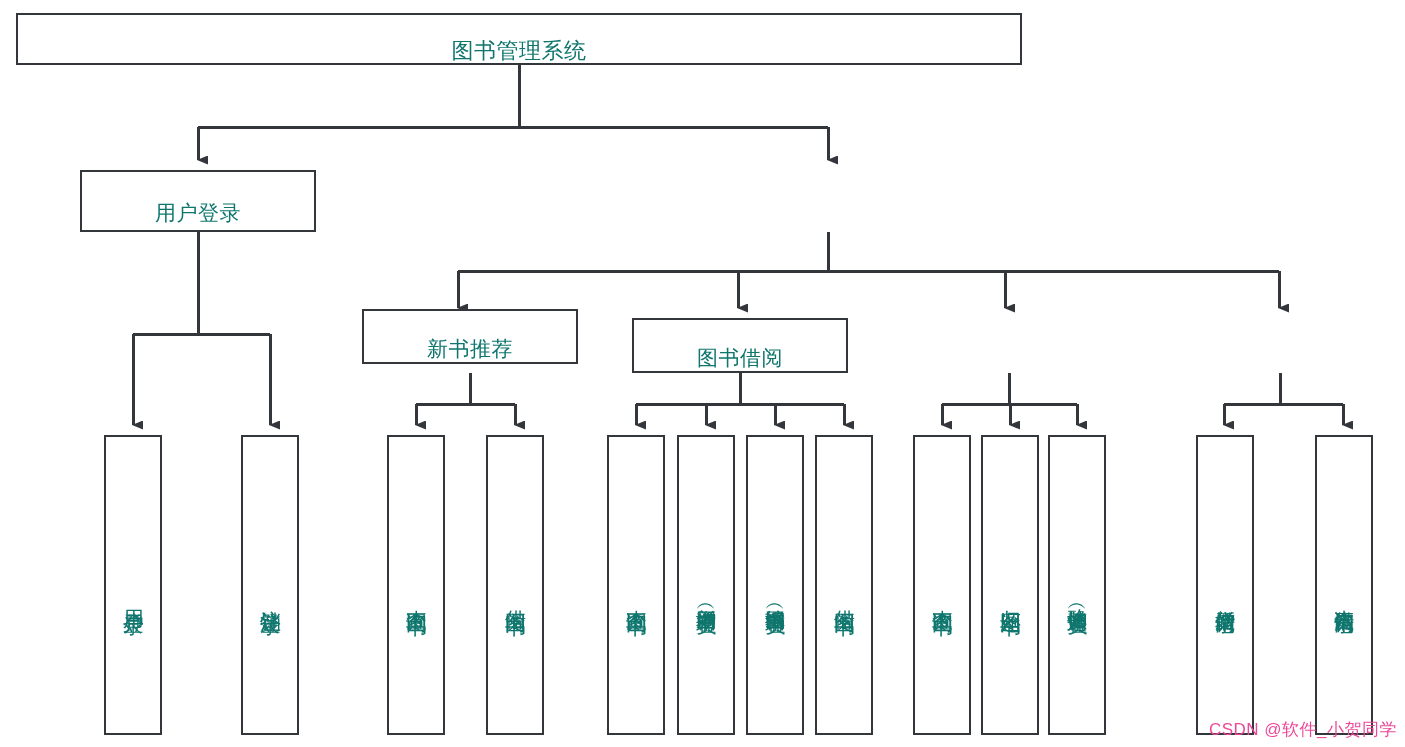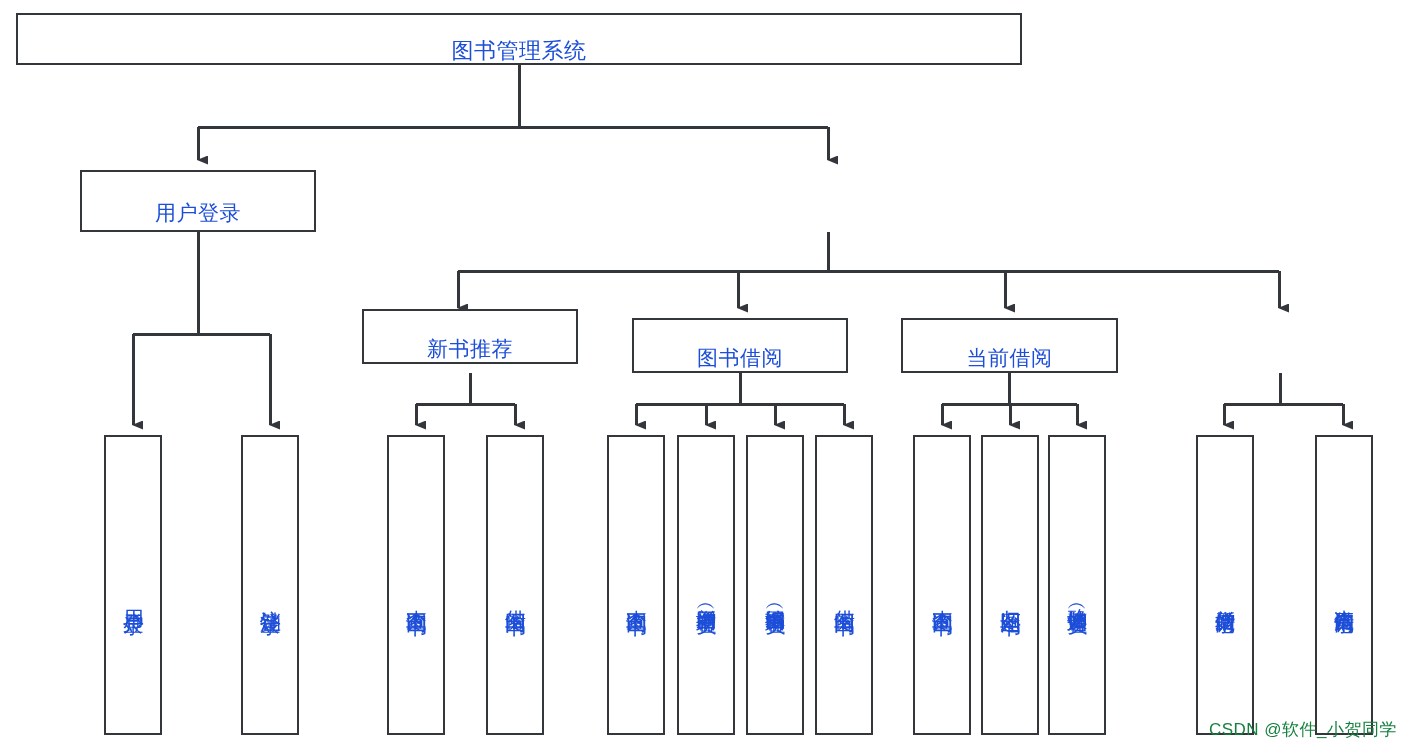--- a/index.html
+++ b/index.html
@@ -34,21 +34,21 @@
     display: flex;
     align-items: center;
     justify-content: center;
     color: #2b2b2b;
     z-index: 3;
   }
   .node-label {
     display: block;
     text-align: center;
     letter-spacing: 0.5px;
-    color: #1d4ed8;
+    color: #0f766e;
     margin-top: 24px;
   }
   
   .node.horiz .node-label {
     font-size: 21px;
     line-height: 1.1;
     white-space: nowrap;
   }
   .node.root .node-label {
     font-size: 22px;
@@ -70,21 +70,21 @@
   }
   .node.vert.narrow .node-label {
     font-size: 20px;
     letter-spacing: 1px;
   }
   #watermark {
     position: absolute;
     right: 8px;
     bottom: 6px;
     font-size: 17px;
-    color: #15803d;
+    color: #ec4899;
     letter-spacing: 0.5px;
     z-index: 6;
     white-space: nowrap;
     font-family: "Liberation Sans", "DejaVu Sans", sans-serif;
   }
 </style>
 </head>
 <body>
 
 <div id="diagram-root">
@@ -151,23 +151,20 @@
 
 
   <div class="node horiz" style="left:362px; top:309px; width:216px; height:55px;">
     <span class="node-label">新书推荐</span>
   </div>
 
   <div class="node horiz" style="left:632px; top:318px; width:216px; height:55px;">
     <span class="node-label">图书借阅</span>
   </div>
 
-  <div class="node horiz" style="left:901px; top:318px; width:217px; height:55px;">
-    <span class="node-label">当前借阅</span>
-  </div>
 
 
   <div class="node vert" style="left:104px; top:435px; width:58px; height:300px;">
     <span class="node-label">用户登录</span>
   </div>
 
   <div class="node vert" style="left:241px; top:435px; width:58px; height:300px;">
     <span class="node-label">注销登录</span>
   </div>
 

